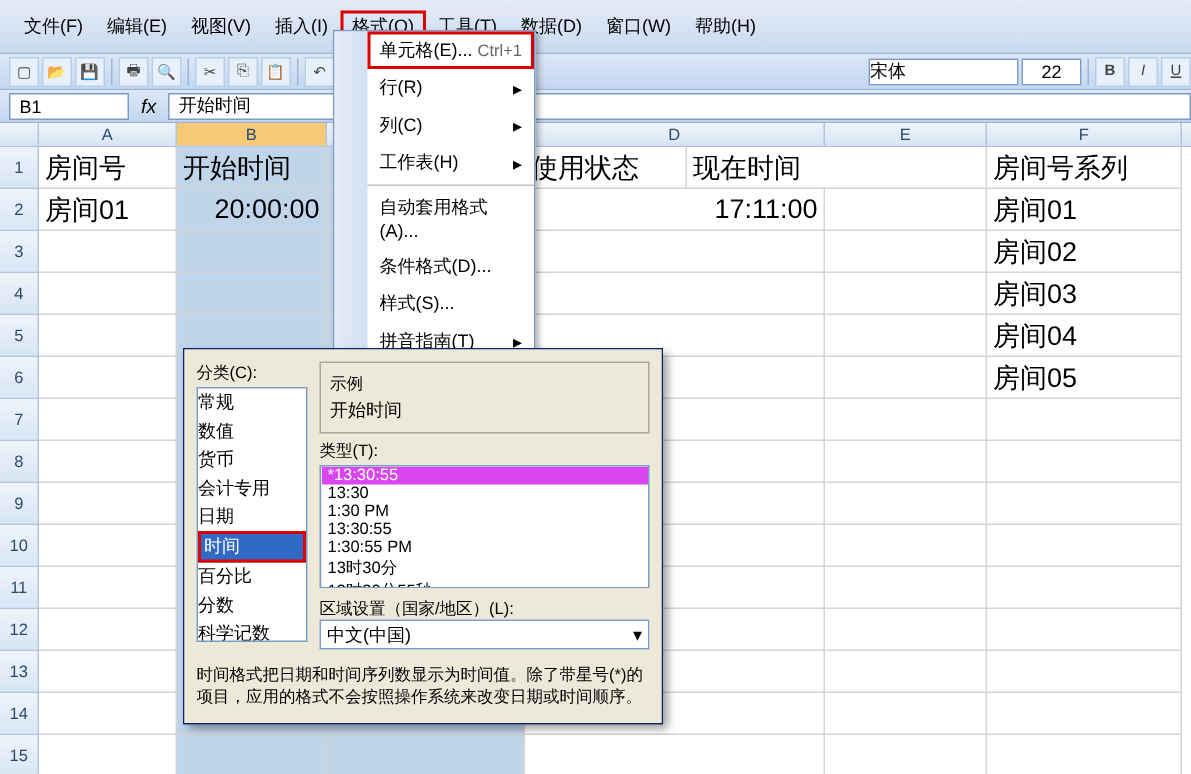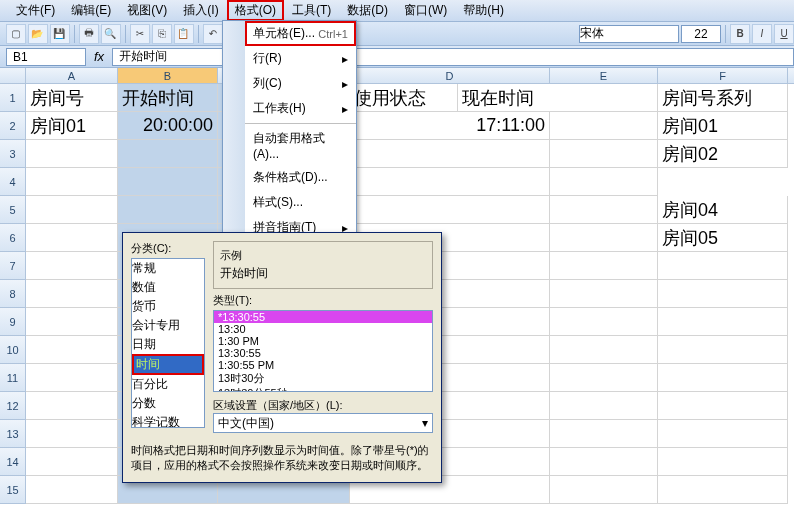--- a/index.html
+++ b/index.html
@@ -1,18 +1,18 @@
 <!DOCTYPE html>
 <html><head>
   <meta charset="utf-8">
   <style>
     * { box-sizing: border-box; margin: 0; padding: 0; font-family: "SimSun", Arial, sans-serif; }
     body { width: 794px; height: 516px; overflow: hidden; background: #fff; position: relative; }
     
-    .menubar { background: linear-gradient(#e4ecf7, #c9daf0); height: 22px; display: flex; align-items: center; padding-left: 8px; font-size: 12px; border-bottom: 1px solid #9cb6d6; }
+    .menubar { background: linear-gradient(#e4ecf7, #c9daf0); height: 36px; display: flex; align-items: center; padding-left: 8px; font-size: 12px; border-bottom: 1px solid #9cb6d6; }
     .menubar .item { padding: 2px 8px; cursor: default; }
     .menubar .item.hl { border: 2px solid #d00; padding: 0 6px; }
     
     .toolbar { background: linear-gradient(#dce8f7, #c3d7ef); height: 24px; display: flex; align-items: center; padding-left: 6px; gap: 2px; border-bottom: 1px solid #9cb6d6; }
     .toolbar .tbtn { width: 20px; height: 20px; background: #e8f0fb; border: 1px solid #b8cde6; display: flex; align-items: center; justify-content: center; font-size: 10px; color: #444; }
     .toolbar .sep { width: 1px; height: 18px; background: #9cb6d6; margin: 0 2px; }
     .fontbox { width: 100px; height: 18px; background: #fff; border: 1px solid #7a9cc6; font-size: 12px; padding: 0 0; display: flex; align-items: center; }
     .sizebox { width: 40px; height: 18px; background: #fff; border: 1px solid #7a9cc6; font-size: 12px; padding: 0 4px; display: flex; align-items: center; justify-content: center; }
     
     .formulabar { background: linear-gradient(#dce8f7, #c3d7ef); height: 22px; display: flex; align-items: center; padding-left: 6px; gap: 4px; border-bottom: 1px solid #9cb6d6; font-size: 12px; }
@@ -52,21 +52,21 @@
     .tab { padding: 3px 10px; background: #ece9d8; border: 1px solid #aca899; border-bottom: none; font-size: 12px; }
     .tab.active { background: #fff; }
     .tab.hl { border: 2px solid #d00; padding: 1px 8px; }
     
     .dbody { background: #ece9d8; padding: 8px; }
     .pane { display: flex; gap: 8px; }
     .catcol { width: 74px; }
     .catlabel { font-size: 11px; margin-bottom: 2px; }
     .catlist { height: 170px; background: #fff; border: 1px solid #7a9cc6; overflow: hidden; font-size: 12px; }
     .catlist .ci { padding: 1px 0; }
-    .catlist .ci.sel { background: #316ac5; color: #bef264; }
+    .catlist .ci.sel { background: #316ac5; color: #ffffff; }
     .catlist .ci.hl { border: 2px solid #d00; padding: 0 2px; }
     
     .rightcol { flex: 1; }
     .samplebox { border: 1px solid #aca899; padding: 6px; margin-bottom: 4px; }
     .samplelabel { font-size: 11px; }
     .sampleval { font-size: 12px; padding-top: 2px; }
     .typelabel { font-size: 11px; margin-bottom: 2px; }
     .typelist { height: 82px; background: #fff; border: 1px solid #7a9cc6; overflow-y: auto; font-size: 11px; }
     .typelist .ti { padding: 0 4px; }
     .typelist .ti.sel { background: #d946ef; color: #fff; }
@@ -162,20 +162,21 @@
     <div class="cell colE"></div>
     <div class="cell colF">房间02</div>
       </div>
       <div class="row">
         <div class="rowh">4</div>
     <div class="cell colA"></div>
     <div class="cell colB selcol "></div>
     <div class="cell colC selcol"></div>
     <div class="cell colD "></div>
     <div class="cell colE"></div>
+    <div class="cell colF">房间03</div>
       </div>
       <div class="row">
         <div class="rowh">5</div>
     <div class="cell colA"></div>
     <div class="cell colB selcol "></div>
     <div class="cell colC selcol"></div>
     <div class="cell colD "></div>
     <div class="cell colE"></div>
     <div class="cell colF">房间04</div>
       </div>

